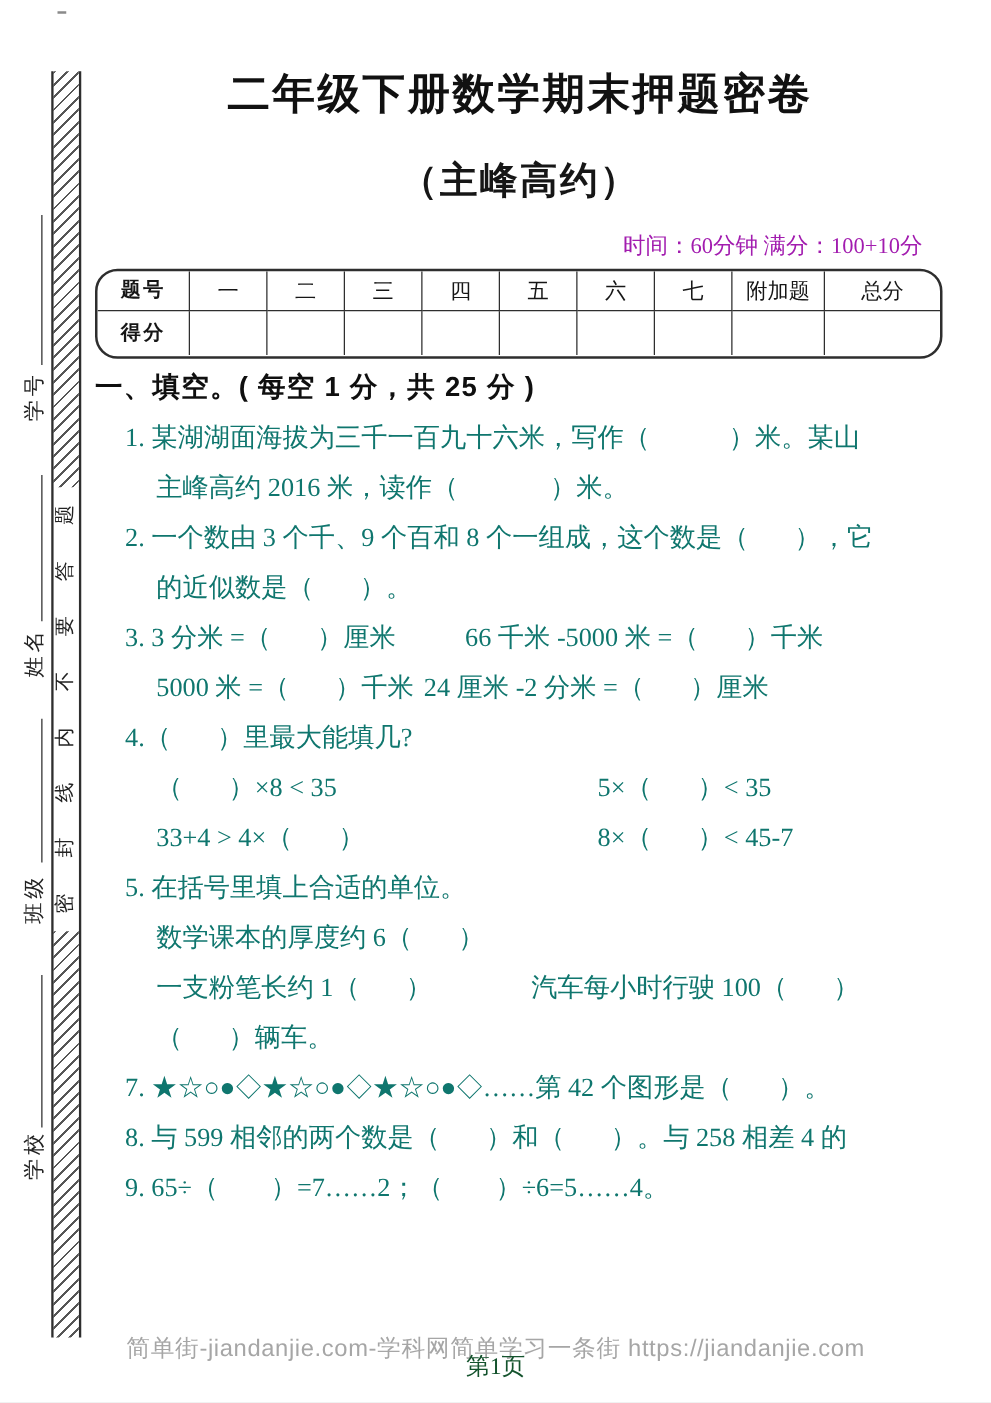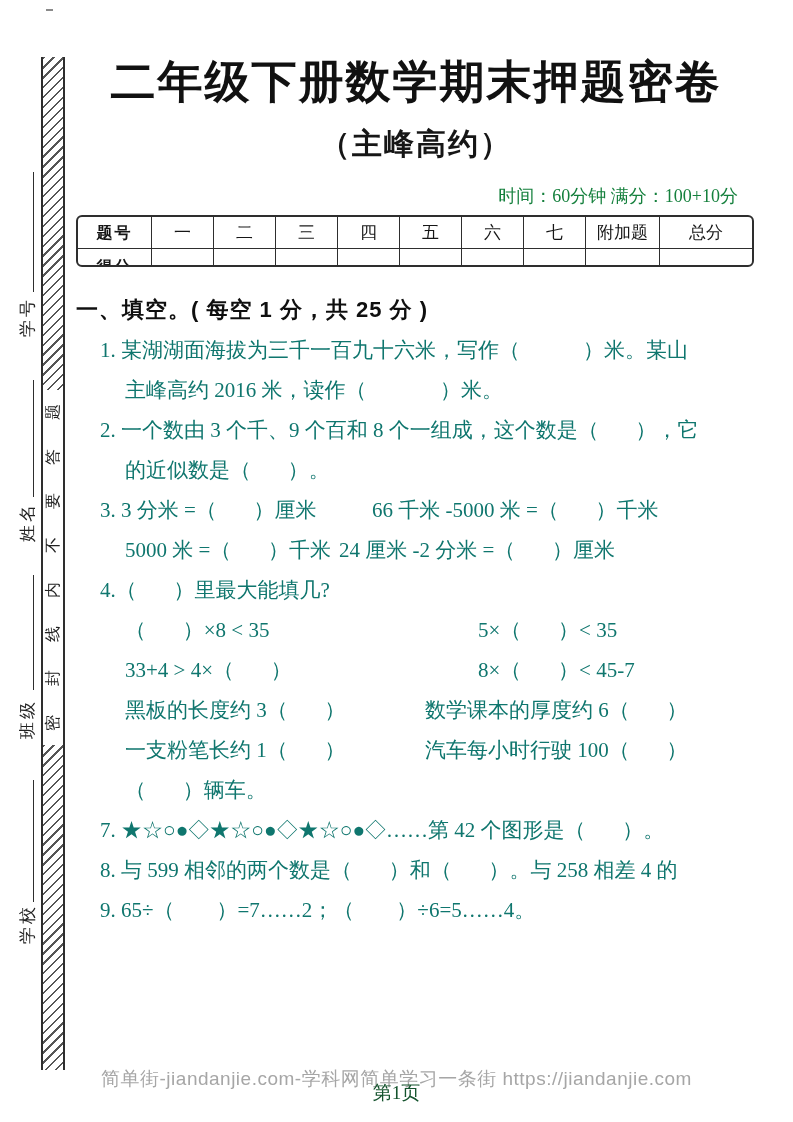--- a/index.html
+++ b/index.html
@@ -42,37 +42,37 @@
   .f1 .blank-line { top:172px; height:120px; } .f1 .field-label { top:307px; }
   .f2 .blank-line { top:380px; height:117px; } .f2 .field-label { top:512px; }
   .f3 .blank-line { top:575px; height:115px; } .f3 .field-label { top:709px; }
   .f4 .blank-line { top:780px; height:122px; } .f4 .field-label { top:914px; }
 
   
   .main { position:absolute; left:76px; top:0; width:680px; height:1122px; }
 
   .exam-title {
     position:absolute; top:52px; left:0; width:100%; text-align:center;
-    font-size:45px; font-weight:bold; letter-spacing:2px; color:#111;
+    font-size:34px; font-weight:bold; letter-spacing:2px; color:#111;
     font-family:Liberation Serif, serif; white-space:nowrap;
   }
   .exam-subtitle {
     position:absolute; top:124px; left:0; width:100%; text-align:center;
     font-size:30px; font-weight:bold; color:#161616; letter-spacing:2px;
   }
   .exam-meta {
     position:absolute; top:184px; left:0; width:100%; box-sizing:border-box;
-    text-align:right; padding-right:18px; font-size:18px; color:#15803d;
+    text-align:right; padding-right:18px; font-size:18px; color:#a21caf;
     font-family:"Liberation Serif", serif;
   }
 
   
   .score-table {
-    position:absolute; top:215px; left:0; width:678px; height:52px;
-    border:2px solid #2e2e2e; border-radius:6px; box-sizing:border-box;
+    position:absolute; top:215px; left:0; width:678px; height:72px;
+    border:2px solid #2e2e2e; border-radius:18px; box-sizing:border-box;
     overflow:hidden; background:#fff;
   }
   .st-row { display:grid; grid-template-columns:74px repeat(7,62px) 74px 1fr; }
   .st-cell {
     border-right:1.6px solid #2e2e2e; text-align:center; overflow:hidden;
     font-size:17px; color:#161616;
   }
   .st-row .st-cell:last-child { border-right:none; }
   .st-head .st-cell { height:31px; line-height:31px; border-bottom:1.6px solid #2e2e2e; }
   .st-score .st-cell { height:35px; line-height:35px; }
@@ -186,21 +186,22 @@
       <div id="qlines">
           <div class="qline first">1. 某湖湖面海拔为三千一百九十六米，写作（            ）米。某山</div>
           <div class="qline cont">主峰高约 2016 米，读作（              ）米。</div>
           <div class="qline first">2. 一个数由 3 个千、9 个百和 8 个一组成，这个数是（       ），它</div>
           <div class="qline cont">的近似数是（       ）。</div>
           <div class="qline first two g272"><span>3. 3 分米 =（       ）厘米</span><span>66 千米 -5000 米 =（       ）千米</span></div>
           <div class="qline cont two g214"><span>5000 米 =（       ）千米</span><span>24 厘米 -2 分米 =（       ）厘米</span></div>
           <div class="qline first">4.（       ）里最大能填几?</div>
           <div class="qline cont two g353"><span>（       ）×8 &lt; 35</span><span>5×（       ）&lt; 35</span></div>
           <div class="qline cont two g353"><span>33+4 &gt; 4×（       ）</span><span>8×（       ）&lt; 45-7</span></div>
-          <div class="qline cont two g300"><span>黑板的长度约 3（       ）</span><span>数学课本的厚度约 6（       ）</span></div>
+          <div class="qline first">5. 在括号里填上合适的单位。</div>
+          <div class="qline cont two g300"><span>数学课本的厚度约 6（       ）</span></div>
           <div class="qline cont two g300"><span>一支粉笔长约 1（       ）</span><span>汽车每小时行驶 100（       ）</span></div>
           <div class="qline cont">（       ）辆车。</div>
           <div class="qline first">7. ★☆○●◇★☆○●◇★☆○●◇……第 42 个图形是（       ）。</div>
           <div class="qline first">8. 与 599 相邻的两个数是（       ）和（       ）。与 258 相差 4 的</div>
           <div class="qline first">9. 65÷（        ）=7……2；（        ）÷6=5……4。</div>
         </div>
     </div>
 
   </div>
 

